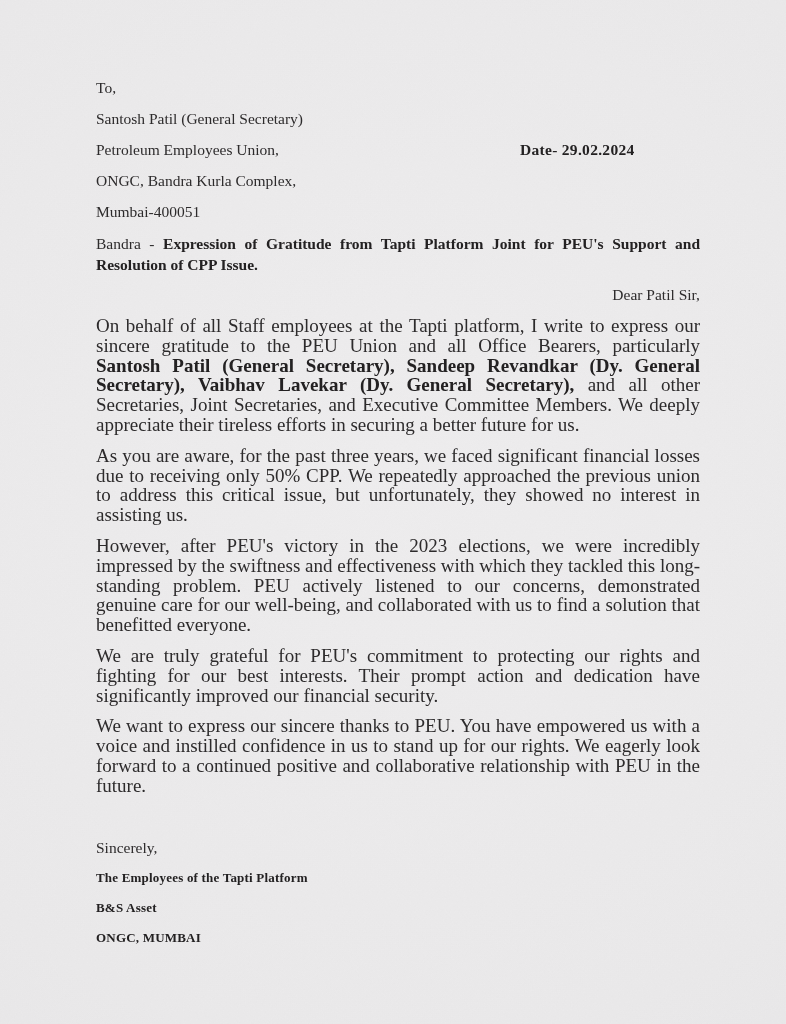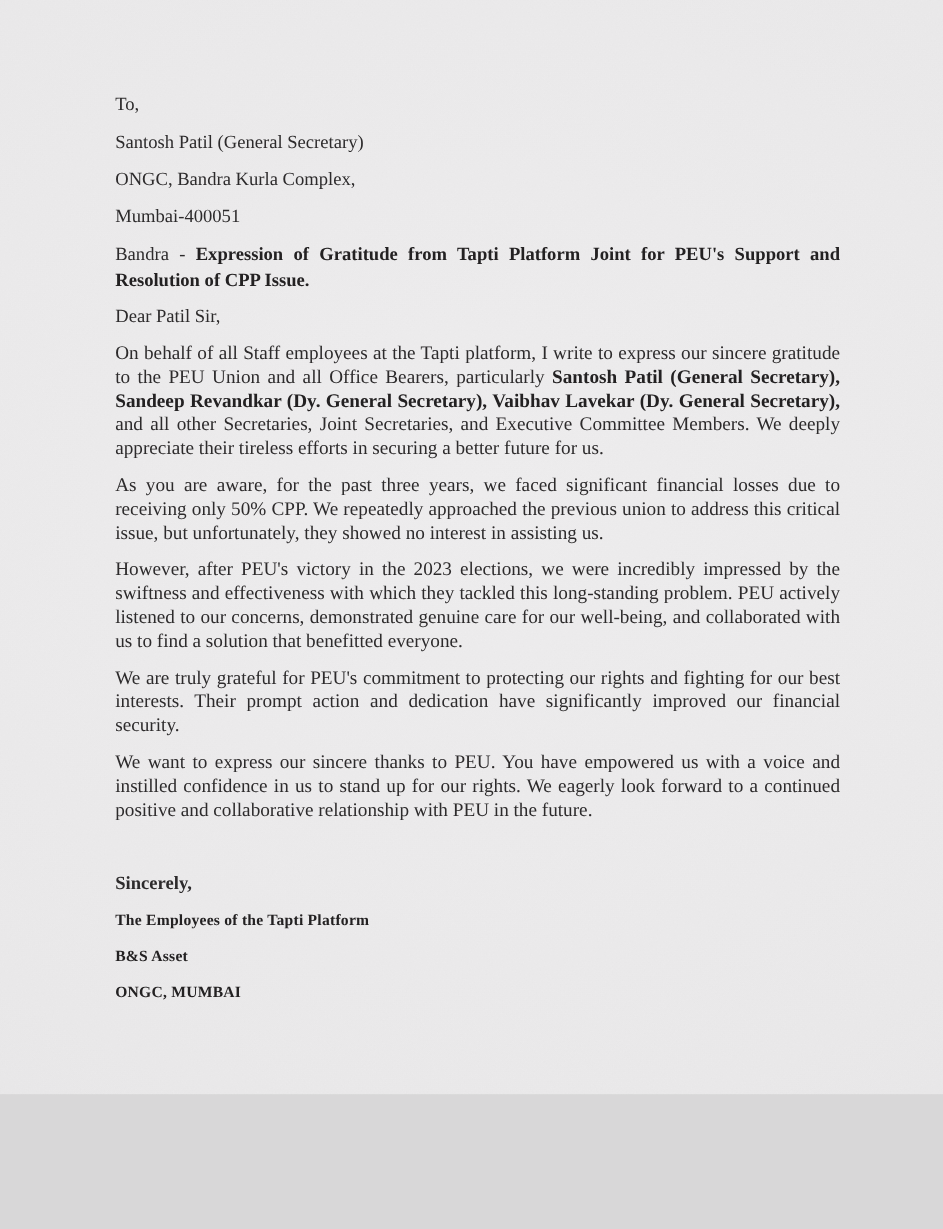--- a/index.html
+++ b/index.html
@@ -1,19 +1,19 @@
 <!DOCTYPE html>
 <html><head>
 <meta charset="utf-8">
 <style>
   html, body { margin: 0; padding: 0; background: #d8d7d8; }
   .page {
     position: relative;
     width: 786px;
-    height: 912px;
+    height: 1024px;
     margin: 0 auto;
     background: radial-gradient(140% 105% at 50% 45%, #eeedee 0%, #eae9ea 55%, #e4e3e5 100%);
     font-family: "Liberation Serif", "DejaVu Serif", serif;
     color: #2d2b2c;
     overflow: hidden;
   }
   .noise {
     position: absolute;
     inset: 0;
     width: 786px;
@@ -42,34 +42,33 @@
     color: #232122;
     letter-spacing: 0.3px;
   }
   .subject {
     margin: 10px 0 10px 0;
     font-size: 15.5px;
     line-height: 21px;
     text-align: justify;
   }
   .subject b { color: #232122; }
-  .greeting { margin-top: 3px; }
+  .greeting { margin-top: 3px; text-align: right; }
   .para {
     margin: 0 0 11px 0;
-    font-size: 16px;
+    font-size: 19px;
     line-height: 19.8px;
     text-align: justify;
   }
   .para b { color: #232122; }
   .closing {
     margin-top: 42px;
     font-size: 15.5px;
     line-height: 19px;
     margin-bottom: 11px;
-    font-weight: bold;
   }
   .sig {
     font-size: 13px;
     line-height: 19px;
     margin-bottom: 11px;
     font-weight: bold;
     color: #232122;
     letter-spacing: 0.2px;
   }
 </style>
@@ -87,20 +86,24 @@
         </feComponentTransfer>
     </filter>
     <rect width="786" height="1024" filter="url(#paperNoise)"></rect>
   </svg>
 
   <div class="letter">
 
     <div class="hline">To,</div>
     <div class="hline">Santosh Patil (General Secretary)</div>
 
+    <div class="hline date-row">
+      <span>Petroleum Employees Union,</span>
+      <span class="date">Date- 29.02.2024</span>
+    </div>
 
     <div class="hline">ONGC, Bandra Kurla Complex,</div>
     <div class="hline">Mumbai-400051</div>
 
     <p class="subject"><span>Bandra - </span><b>Expression of Gratitude from Tapti Platform Joint for PEU's Support and Resolution of CPP Issue.</b></p>
 
     <div class="hline greeting">Dear Patil Sir,</div>
 
     <p class="para"><span>On behalf of all Staff employees at the Tapti platform, I write to express our sincere gratitude to the PEU Union and all Office Bearers, particularly </span><b>Santosh Patil (General Secretary),  Sandeep Revandkar (Dy. General Secretary),  Vaibhav Lavekar (Dy. General Secretary),</b><span> and all other Secretaries, Joint Secretaries, and Executive Committee Members. We deeply appreciate their tireless efforts in securing a better future for us.</span></p>
 

